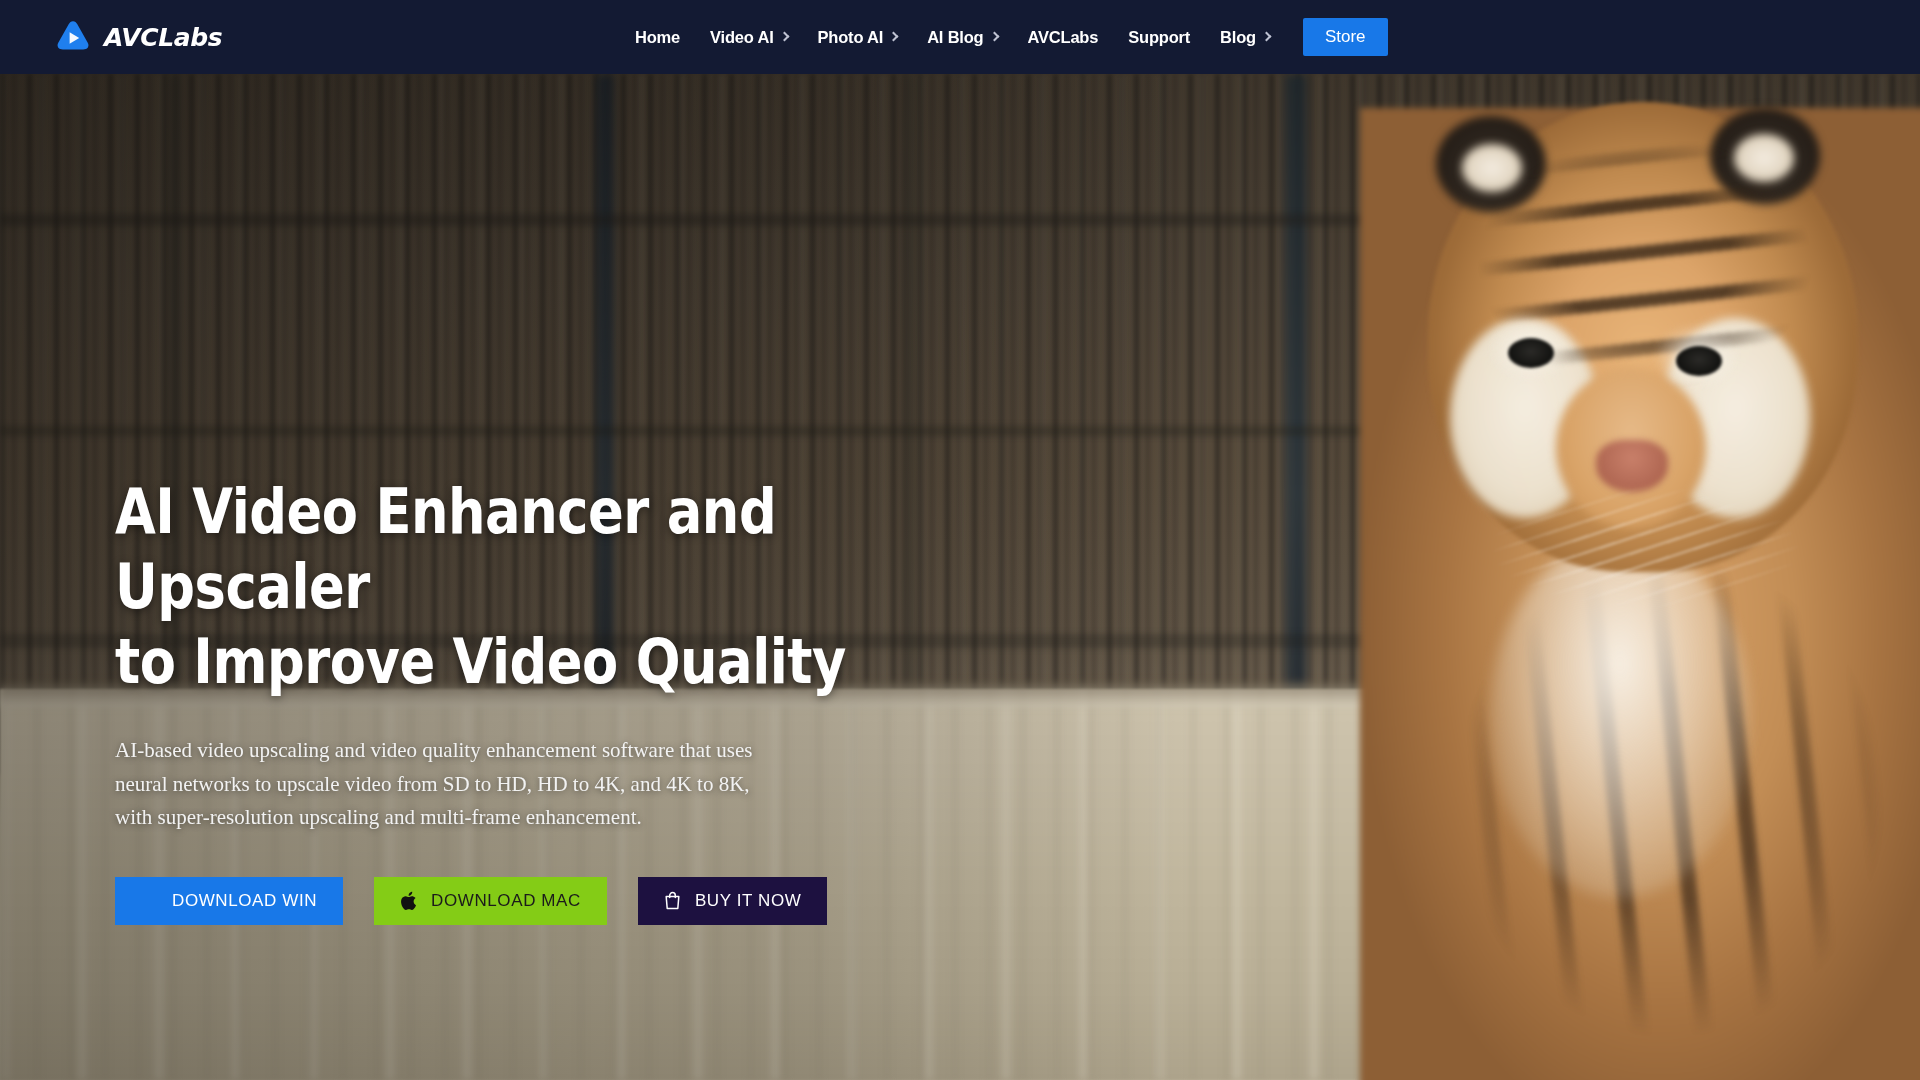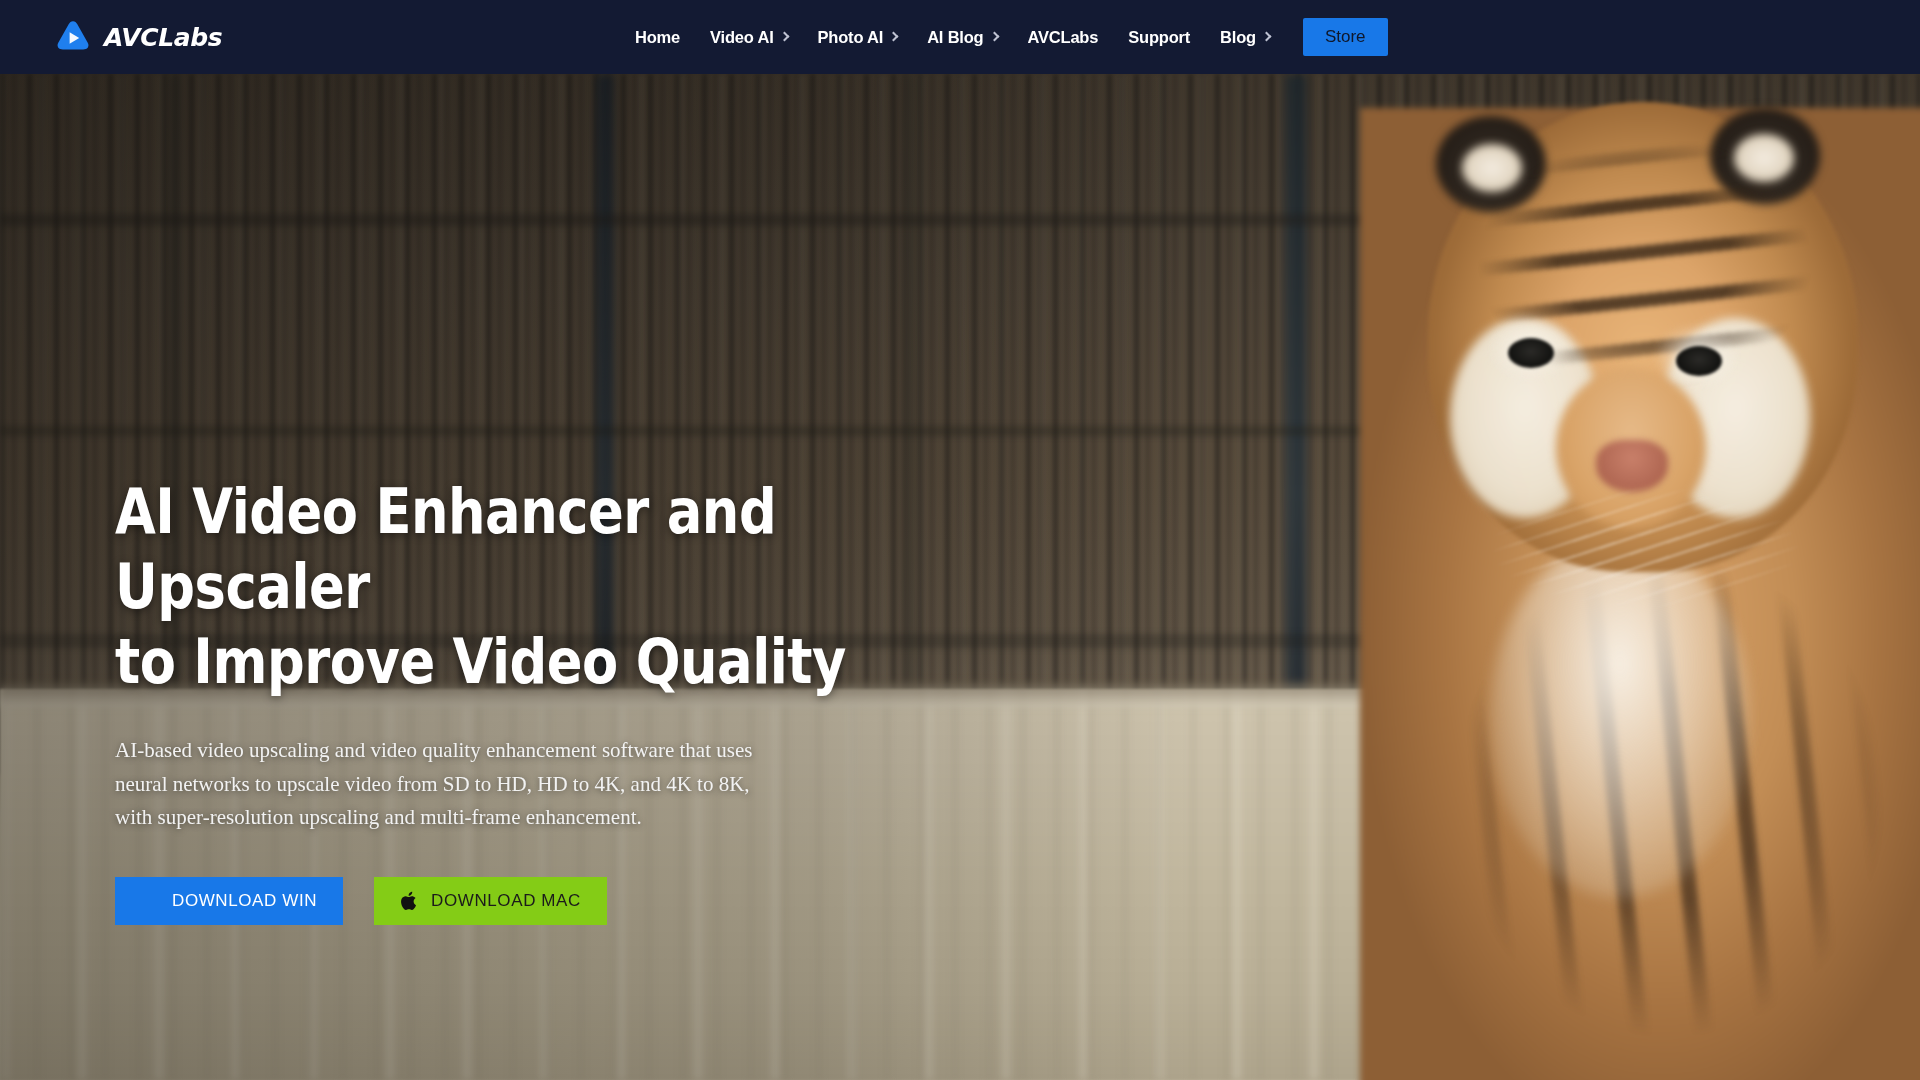--- a/index.html
+++ b/index.html
@@ -43,21 +43,21 @@
     letter-spacing:-0.2px;
   }
   .nav-item .label{ line-height:1; }
   .chev{
     display:inline-block; width:7px; height:7px;
     border-top:2px solid #c8cbdb; border-right:2px solid #c8cbdb;
     transform:rotate(45deg); margin-top:-1px; opacity:.95;
   }
   .store-btn{
     margin-left:18px;
-    background:#1878e8; color:#0f172a;
+    background:#1878e8; color:#ffffff;
     font-size:17px; font-weight:normal;
     padding:0 22px; height:38px;
     display:flex; align-items:center; justify-content:center;
     text-decoration:none; border-radius:2px;
     font-family:"Liberation Sans", sans-serif;
   }
 
   
   .hero{
     position:absolute; top:74px; left:0;
@@ -397,15 +397,24 @@
       <a class="btn btn-mac" href="#">
         <span class="ico">
           <svg width="17" height="20" viewBox="0 0 17 20">
             <path d="M13.6 10.6c0-2.3 1.9-3.4 2-3.5-1.1-1.6-2.8-1.8-3.4-1.9-1.4-.15-2.8.85-3.5.85-.7 0-1.85-.83-3.05-.8-1.55.02-3 .9-3.8 2.3-1.62 2.8-.42 6.95 1.17 9.22.77 1.11 1.7 2.36 2.9 2.31 1.16-.05 1.6-.75 3-.75 1.4 0 1.8.75 3.02.72 1.25-.02 2.04-1.13 2.8-2.25.88-1.29 1.25-2.54 1.27-2.6-.03-.01-2.43-.93-2.41-3.65z" fill="#111111"></path>
             <path d="M11.3 3.6c.63-.77 1.06-1.83.94-2.9-.91.04-2.01.61-2.67 1.37-.59.67-1.1 1.76-.96 2.79 1.01.08 2.05-.52 2.69-1.26z" fill="#111111"></path>
           </svg>
         </span>
         <span>DOWNLOAD MAC</span>
       </a>
 
+      <a class="btn btn-buy" href="#">
+        <span class="ico">
+          <svg width="17" height="19" viewBox="0 0 17 19">
+            <path d="M2.2 5.6h12.6l-1 11.9H3.2L2.2 5.6z" fill="none" stroke="#ffffff" stroke-width="1.5" stroke-linejoin="round"></path>
+            <path d="M5.7 6.4V4.4a2.8 2.8 0 0 1 5.6 0v2" fill="none" stroke="#ffffff" stroke-width="1.5" stroke-linecap="round"></path>
+          </svg>
+        </span>
+        <span>BUY IT NOW</span>
+      </a>
     </div>
   </div>
 </section>
 
 </body></html>

